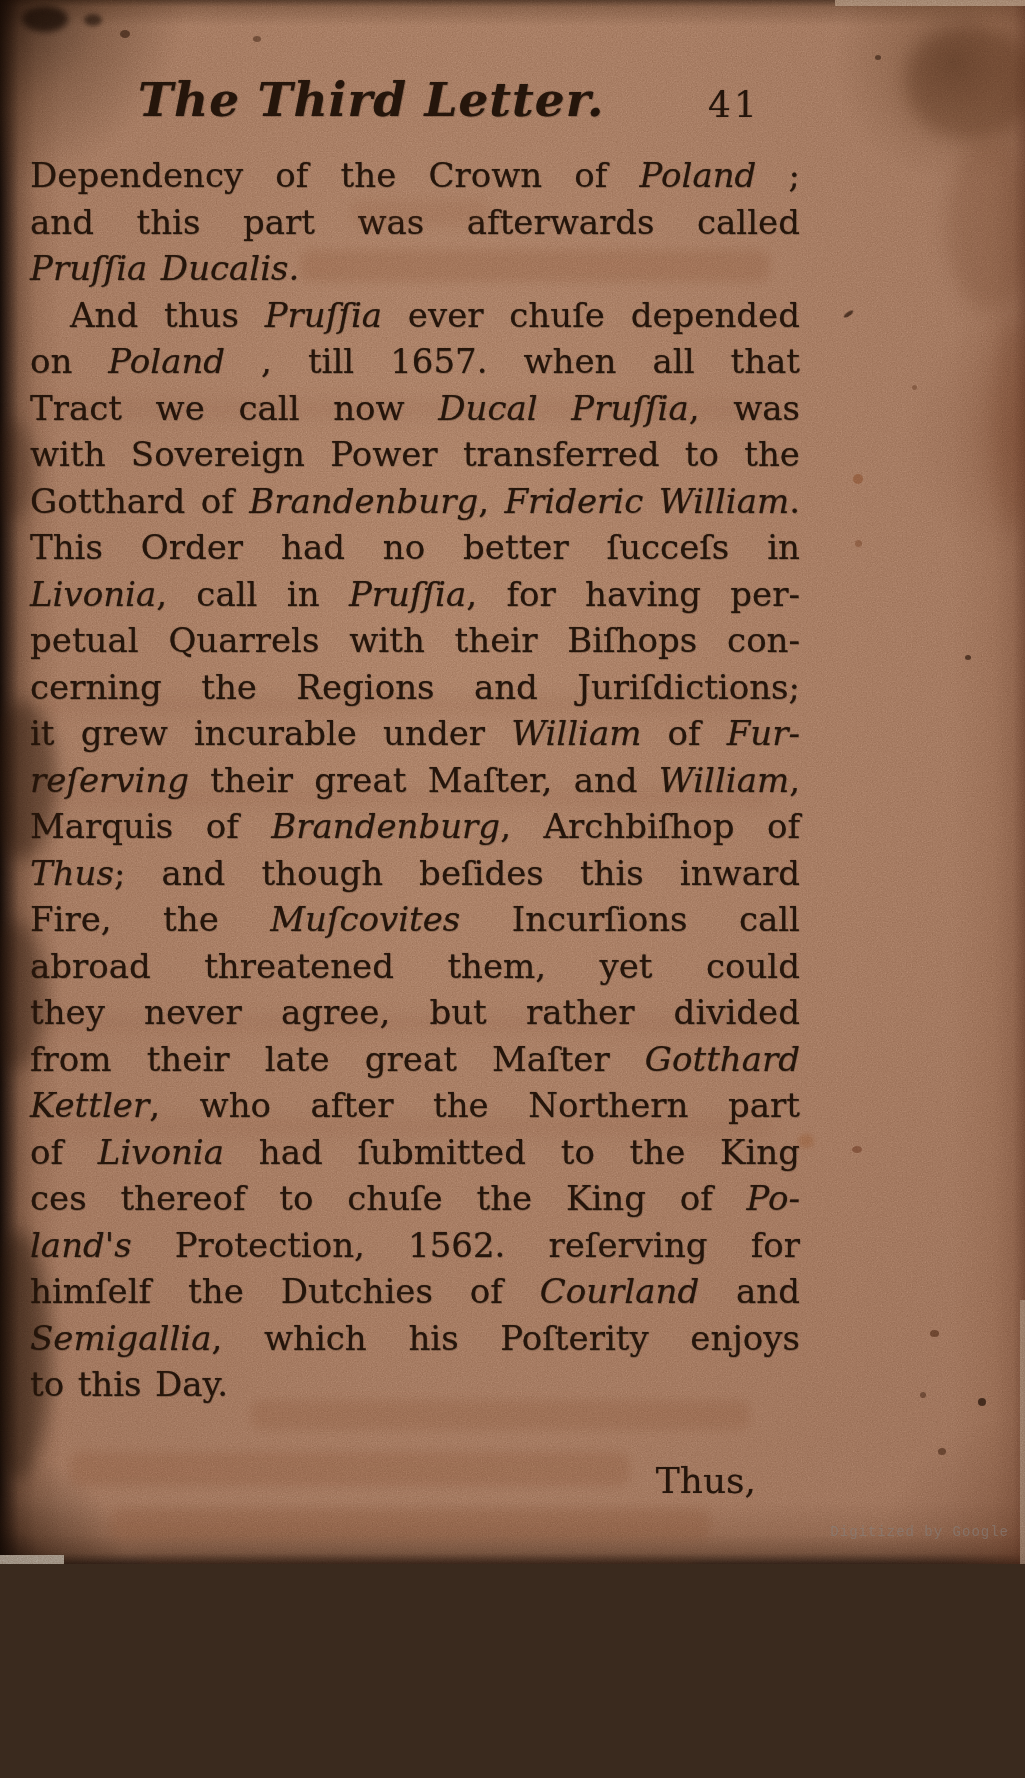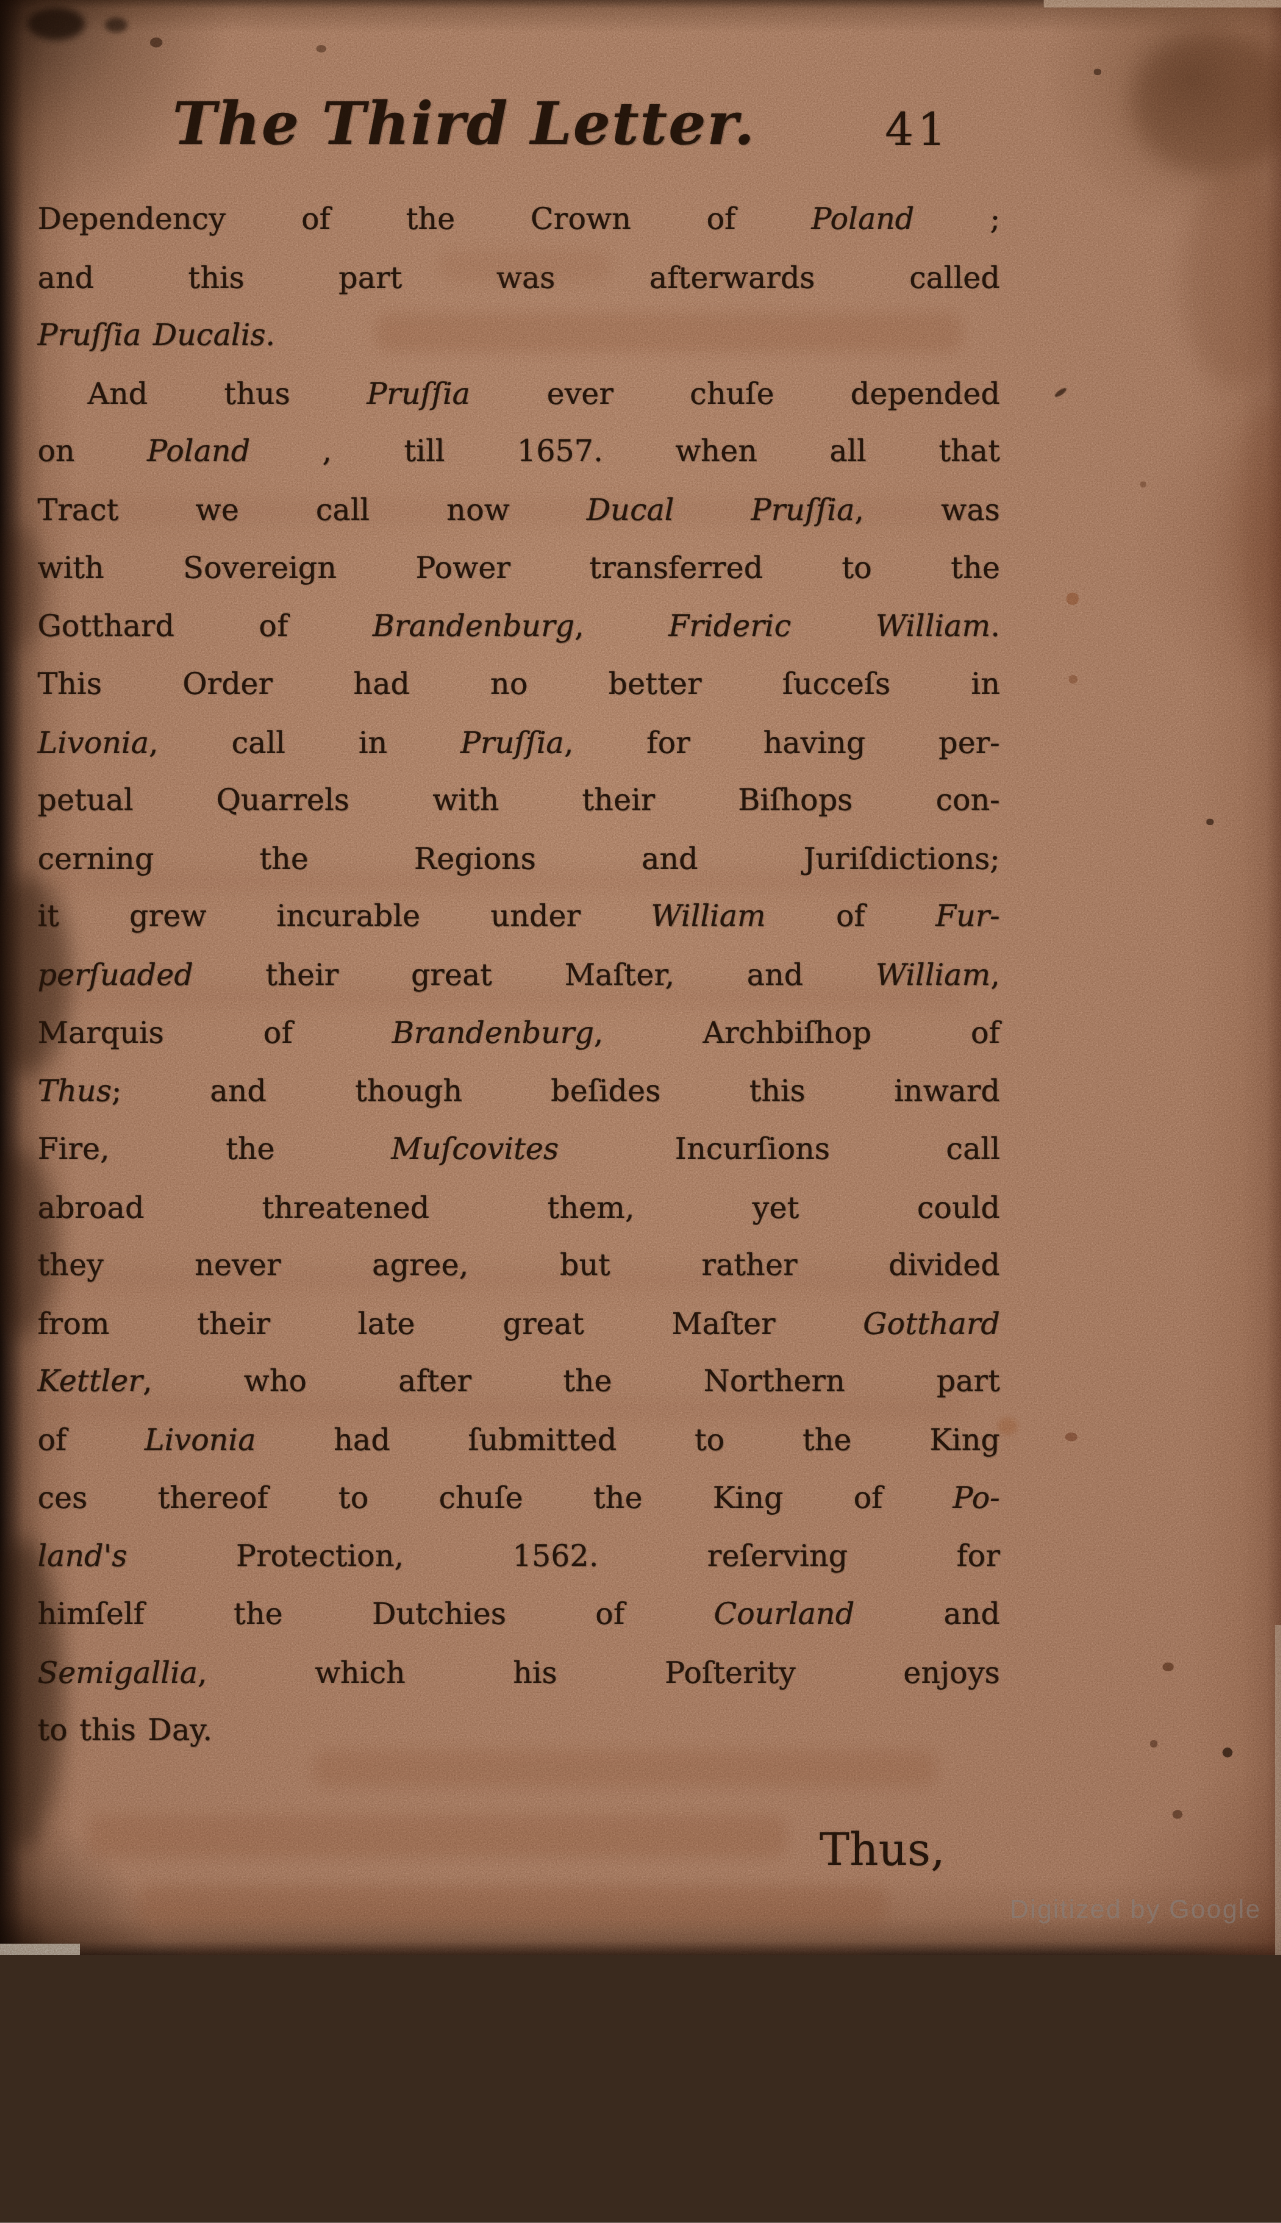--- a/index.html
+++ b/index.html
@@ -24,21 +24,21 @@
     position:absolute; left:138px; top:72px; font-size:47px; line-height:56px;
     font-style:italic; font-weight:700; letter-spacing:1px; color:#2b1a0e;
     text-shadow:0 0 1px rgba(43,26,14,.65), 1px 1px 0 rgba(43,26,14,.18);
   }
   .pagenum {
     position:absolute; left:708px; top:84px; font-size:36px; color:#2b1a0e;
     letter-spacing:3px; text-shadow:0 0 1px rgba(43,26,14,.6);
   }
   .text-block {
     position:absolute; left:30px; top:152px; width:770px; color:#2b1a0e;
-    font-size:24px; text-shadow:0 0 1px rgba(43,26,14,.6), .5px .5px 0 rgba(43,26,14,.22);
+    font-size:34px; text-shadow:0 0 1px rgba(43,26,14,.6), .5px .5px 0 rgba(43,26,14,.22);
     word-spacing:.08em;
   }
   .line { height:46.5px; line-height:46.5px; text-align:justify; text-align-last:left; white-space:normal; }
   .line.j { text-align-last:justify; }
   .line.ind { text-indent:40px; }
   .it { font-style:italic; }
   .catchword {
     position:absolute; left:30px; top:1458px; width:726px; text-align:right;
     font-size:36px; line-height:46px; color:#2b1a0e;
     text-shadow:0 0 1px rgba(43,26,14,.6);
@@ -46,21 +46,21 @@
 
   .ghost { position:absolute; background:rgba(150,85,52,.22); filter:blur(5px); border-radius:12px; pointer-events:none; }
   .ghost-sig { position:absolute; font-size:30px; color:rgba(140,75,45,.45); filter:blur(2px); font-style:italic; pointer-events:none; }
   .band { position:absolute; left:40px; width:730px; height:18px; background:rgba(150,90,55,.10); filter:blur(7px); pointer-events:none; }
   .blob { position:absolute; border-radius:50%; filter:blur(9px); pointer-events:none; }
   .speck { position:absolute; border-radius:50%; filter:blur(.6px); pointer-events:none; }
   .strip { position:absolute; pointer-events:none; }
 
   .watermark {
     position:absolute; right:16px; bottom:24px;
-    font-family:Liberation Sans, sans-serif; font-size:21px; letter-spacing:1px;
+    font-family:Liberation Mono, monospace; font-size:14px; letter-spacing:1px;
     color:rgba(134,128,124,.62); filter:blur(.4px);text-align:center;
   }
 </style>
 </head>
 <body>
 
 <div class="page">
 
   <div class="header-title">The Third Letter.</div>
   <div class="pagenum">41</div>
@@ -78,21 +78,21 @@
       <div class="line j ind"><span>And thus </span><span class="it">Pruſſia</span><span> ever chuſe depended</span></div>
       <div class="line j"><span>on </span><span class="it">Poland</span><span> , till 1657. when all that</span></div>
       <div class="line j"><span>Tract we call now </span><span class="it">Ducal Pruſſia</span><span>, was</span></div>
       <div class="line j"><span>with Sovereign Power transferred to the</span></div>
       <div class="line j"><span>Gotthard of </span><span class="it">Brandenburg</span><span>, </span><span class="it">Frideric William</span><span>.</span></div>
       <div class="line j"><span>This Order had no better ſucceſs in</span></div>
       <div class="line j"><span class="it">Livonia</span><span>, call in </span><span class="it">Pruſſia</span><span>, for having per-</span></div>
       <div class="line j"><span>petual Quarrels with their Biſhops con-</span></div>
       <div class="line j"><span>cerning the Regions and Juriſdictions;</span></div>
       <div class="line j"><span>it grew incurable under </span><span class="it">William</span><span> of </span><span class="it">Fur-</span></div>
-      <div class="line j"><span class="it">perſuaded</span><span> their great Maſter, and </span><span class="it">William</span><span>,</span></div>
+      <div class="line j"><span class="it">reſerving</span><span> their great Maſter, and </span><span class="it">William</span><span>,</span></div>
       <div class="line j"><span>Marquis of </span><span class="it">Brandenburg</span><span>, Archbiſhop of</span></div>
       <div class="line j"><span class="it">Thus</span><span>; and though beſides this inward</span></div>
       <div class="line j"><span>Fire, the </span><span class="it">Muſcovites</span><span> Incurſions call</span></div>
       <div class="line j"><span>abroad threatened them, yet could</span></div>
       <div class="line j"><span>they never agree, but rather divided</span></div>
       <div class="line j"><span>from their late great Maſter </span><span class="it">Gotthard</span></div>
       <div class="line j"><span class="it">Kettler</span><span>, who after the Northern part</span></div>
       <div class="line j"><span>of </span><span class="it">Livonia</span><span> had ſubmitted to the King</span></div>
       <div class="line j"><span>ces thereof to chuſe the King of </span><span class="it">Po-</span></div>
       <div class="line j"><span class="it">land's</span><span> Protection, 1562. reſerving for</span></div>

